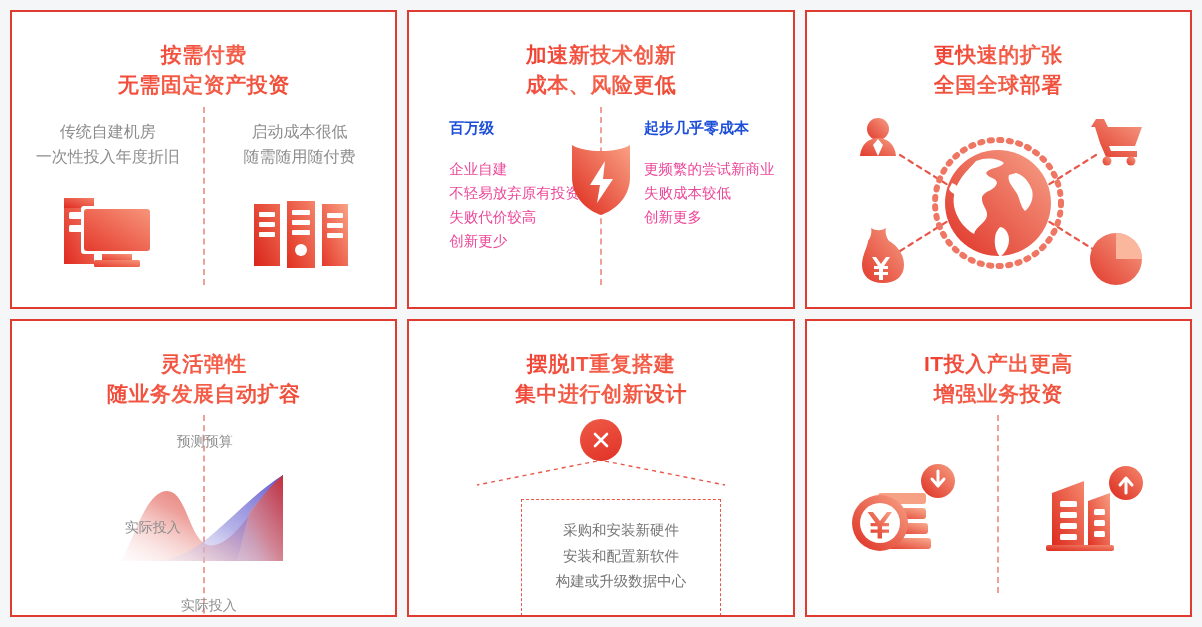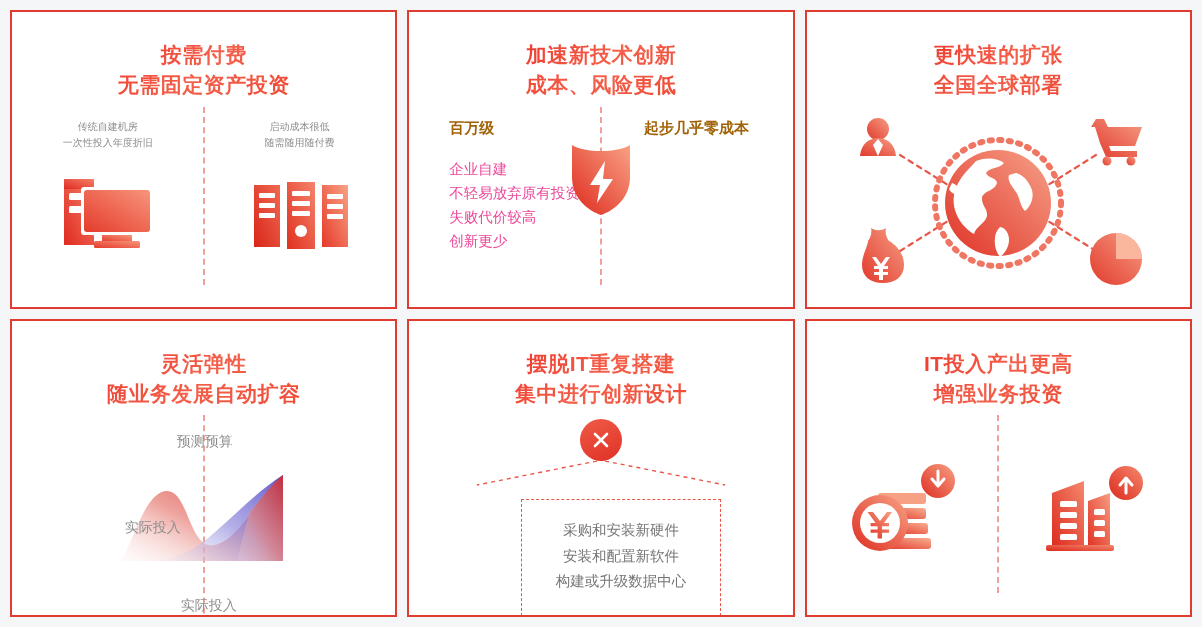--- a/index.html
+++ b/index.html
@@ -55,38 +55,38 @@
     position: relative;
   }
   .vdivider {
     position: absolute;
     left: 50%; top: 6px; bottom: 22px;
     width: 0; border-left: 2px dashed #f0a197;
     transform: translateX(-1px);
   }
   .sub-head {
     color: #8d8d8d;
-    font-size: 10px;
+    font-size: 16px;
     line-height: 1.6;
     text-align: center;
     white-space: pre-line;
   }
   
   .c1 .card-body { padding-top: 18px; }
   .c1 .icon-wrap { margin-top: 22px; }
   
   .c2 .card-body { padding-top: 18px; }
   .c2 .col {
     flex: 1; display: flex; flex-direction: column;
     padding: 0 16px;
   }
   .c2 .col.left { align-items: flex-start; padding-left: 40px; }
   .c2 .col.right { align-items: flex-start; padding-left: 46px; }
   .c2 .bold-head {
-    font-size: 15px; font-weight: 700; color: #a16207;
+    font-size: 15px; font-weight: 700; color: #1d4ed8;
     margin-bottom: 20px;
   }
   .c2 .lines {
     font-size: 14.5px; color: #ec4899; line-height: 1.65;
     white-space: pre-line;
   }
   .shield-abs {
     position: absolute; left: 50%; top: 34px;
     transform: translateX(-50%); z-index: 3;
   }
@@ -219,20 +219,23 @@
 
       <div class="col left">
         <div class="bold-head">百万级</div>
         <div class="lines">企业自建
 不轻易放弃原有投资
 失败代价较高
 创新更少</div>
       </div>
       <div class="col right">
         <div class="bold-head">起步几乎零成本</div>
+        <div class="lines">更频繁的尝试新商业
+失败成本较低
+创新更多</div>
       </div>
     </div>
   </div>
 
   <div class="card c3">
     <div class="card-title">更快速的扩张
 全国全球部署</div>
     <div class="card-body">
       <div>
         <svg width="300" height="185" viewBox="0 0 300 185">

